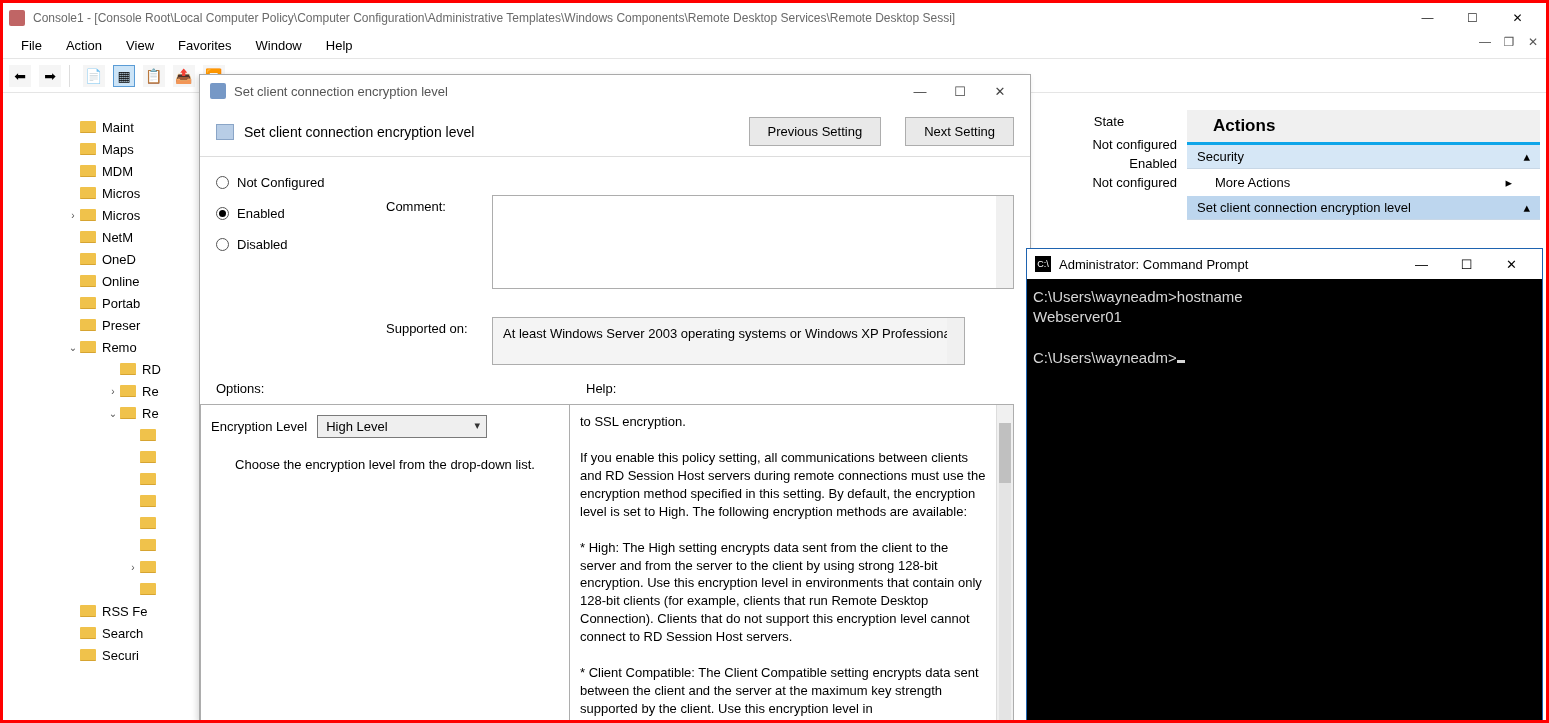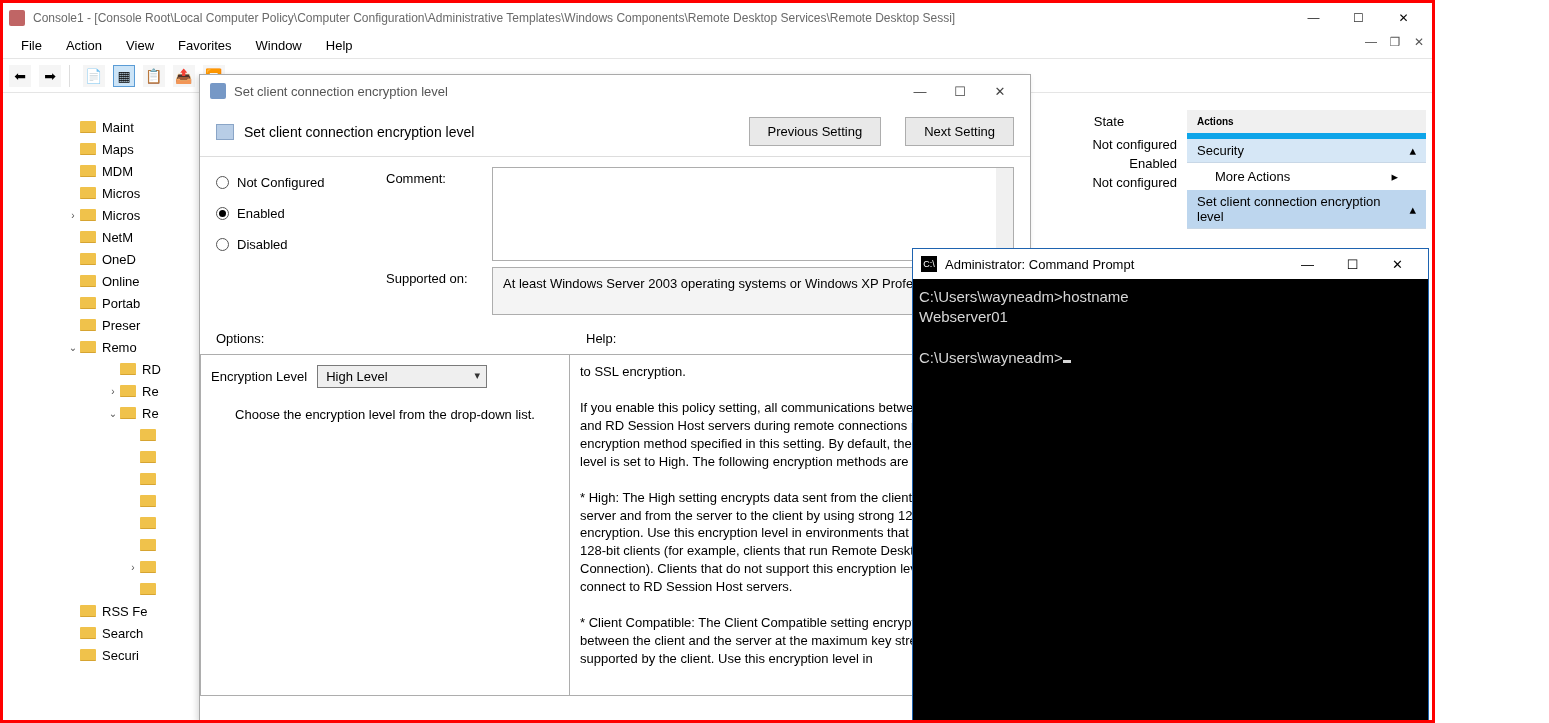--- a/index.html
+++ b/index.html
@@ -1,17 +1,17 @@
 <!DOCTYPE html>
 <html><head>
 <meta charset="utf-8">
 <style>
   * { box-sizing: border-box; font-family: "Segoe UI", Tahoma, sans-serif; }
   body { margin:0; padding:0; background:#fff; }
-  .full { border:3px solid #ff0000; width:1435px; height:723px; position:relative; overflow:hidden; }
+  .full { border:3px solid #ff0000; width:1549px; height:723px; position:relative; overflow:hidden; }
 
   
   .title-bar { height:30px; display:flex; align-items:center; padding:0 6px; font-size:12px; color:#6a6a6a; }
   .title-bar .app-icon { width:16px; height:16px; background:#c06565; margin-right:8px; border-radius:2px; }
   .title-bar .spacer { flex:1; }
   .win-btn { width:45px; height:28px; display:flex; align-items:center; justify-content:center; color:#333; }
   .win-btn.close { color:#000; }
 
   
   .menu-bar { height:26px; display:flex; align-items:center; padding:0 6px; border-bottom:1px solid #e5e5e5; position:relative; }
@@ -26,21 +26,21 @@
 
   
   .content { position:absolute; left:3px; right:3px; top:93px; bottom:3px; display:flex; }
   .tree-pane { width:190px; overflow:hidden; font-size:13px; padding-top:20px;}
   .tree-row { display:flex; align-items:center; height:22px; white-space:nowrap; }
   .tree-row .exp { width:14px; text-align:center; color:#555; font-size:10px; }
   .tree-row .folder { width:16px; height:12px;background:#f0c24b;margin-right:6px;border-radius:1px;border-bottom:1px solid #d6a431;}
   .indent1b { padding-left:60px; }
   .indent2 { padding-left:100px;}
   .indent3 { padding-left:120px;}
-  .actions-hdr { background:#f0f0f0; border-bottom:6px solid #0ea5e9; font-weight:600; padding:6px 10px; font-size:10px;}
+  .actions-hdr { background:#f0f0f0; border-bottom:3px solid #0ea5e9; font-weight:600; padding:6px 26px; font-size:17px;}
   .action-group { background:#d6e7f6; padding:4px 10px; font-size:13px; display:flex; justify-content:space-between; align-items:center; border-bottom:1px solid #c8d7e6;}
   .action-group.selected { background:#bdd6ee; }
   .action-item { padding:6px 28px; font-size:13px; display:flex; justify-content:space-between;}
 
   
   .dialog { position:absolute; left:196px; top:71px; width:832px; height:647px; background:#fff; border:1px solid #aaa; box-shadow:-2px 2px 6px rgba(0,0,0,0.15); }
   .dialog-title { height:32px; display:flex; align-items:center; padding:0 10px; font-size:13px; color:#555;}
   .dialog-title .dlg-icon { width:16px;height:16px;background:#7698c6;margin-right:8px;border-radius:2px;}
   .dialog-title .spacer { flex:1; }
   .dlg-winbtn { width:40px; text-align:center; color:#444; font-size:13px;}
@@ -50,21 +50,21 @@
   .dlg-row1-btns { margin-left:auto; display:flex; gap:24px;}
   .btn { background:#e9e9e9; border:1px solid #adadad; padding:6px 18px; font-size:13px;}
   .dlg-sep { border-top:1px solid #ddd; margin:0 0 0 0;}
 
   .dlg-mid { display:flex; padding:10px 16px; gap:20px;}
   .radio-col { width:150px; font-size:13px;}
   .radio-row { display:flex; align-items:center; gap:8px; padding:8px 0;}
   .radio { width:13px;height:13px;border:1px solid #555;border-radius:50%;display:inline-flex;align-items:center;justify-content:center;}
   .radio.checked::after { content:""; width:7px;height:7px;background:#000;border-radius:50%;}
   .mid-right { flex:1; font-size:13px;}
-  .field-row { display:flex; margin-bottom:6px;}
+  .field-row { display:flex; margin-bottom:6px;margin-top:28px;}
   .field-row .lbl { width:106px; padding-top:4px;}
   .textarea { flex:1; height:94px; border:1px solid #adadad; background:#fff; position:relative; font-size:13px; padding:4px;}
   .textarea .sb { position:absolute; right:0; top:0; bottom:0; width:17px; background:#f0f0f0;}
   .supported { border:1px solid #adadad; background:#f4f4f4; padding:8px 10px; font-size:13px; height:48px; position:relative;}
   .supported .sb { position:absolute; right:0; top:0; bottom:0; width:17px; background:#f0f0f0;}
 
   .dlg-lower-labels { display:flex; padding:0 16px; font-size:13px;}
   .dlg-lower-labels .l1 { width:370px;}
   .dlg-lower { display:flex; padding:8px 16px 0 0; gap:0; height:350px;}
   .options-box { width:370px; border:1px solid #adadad; padding:10px; font-size:13px;}

